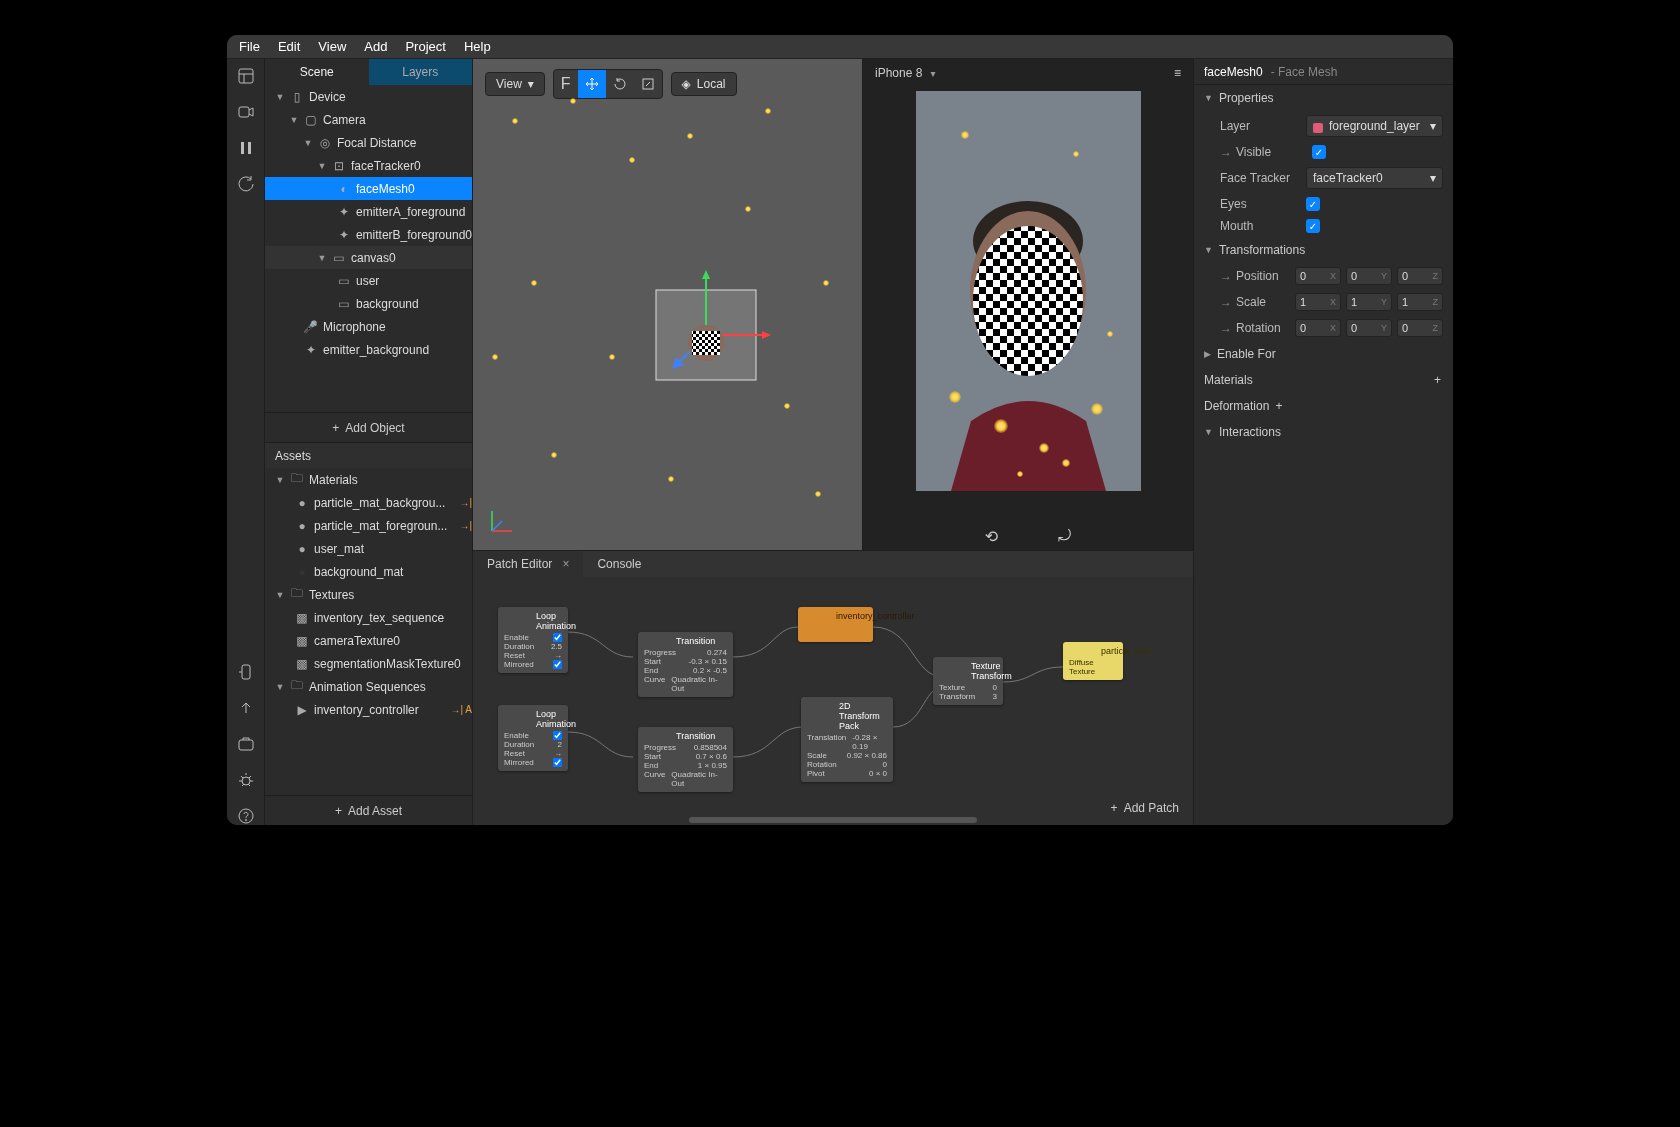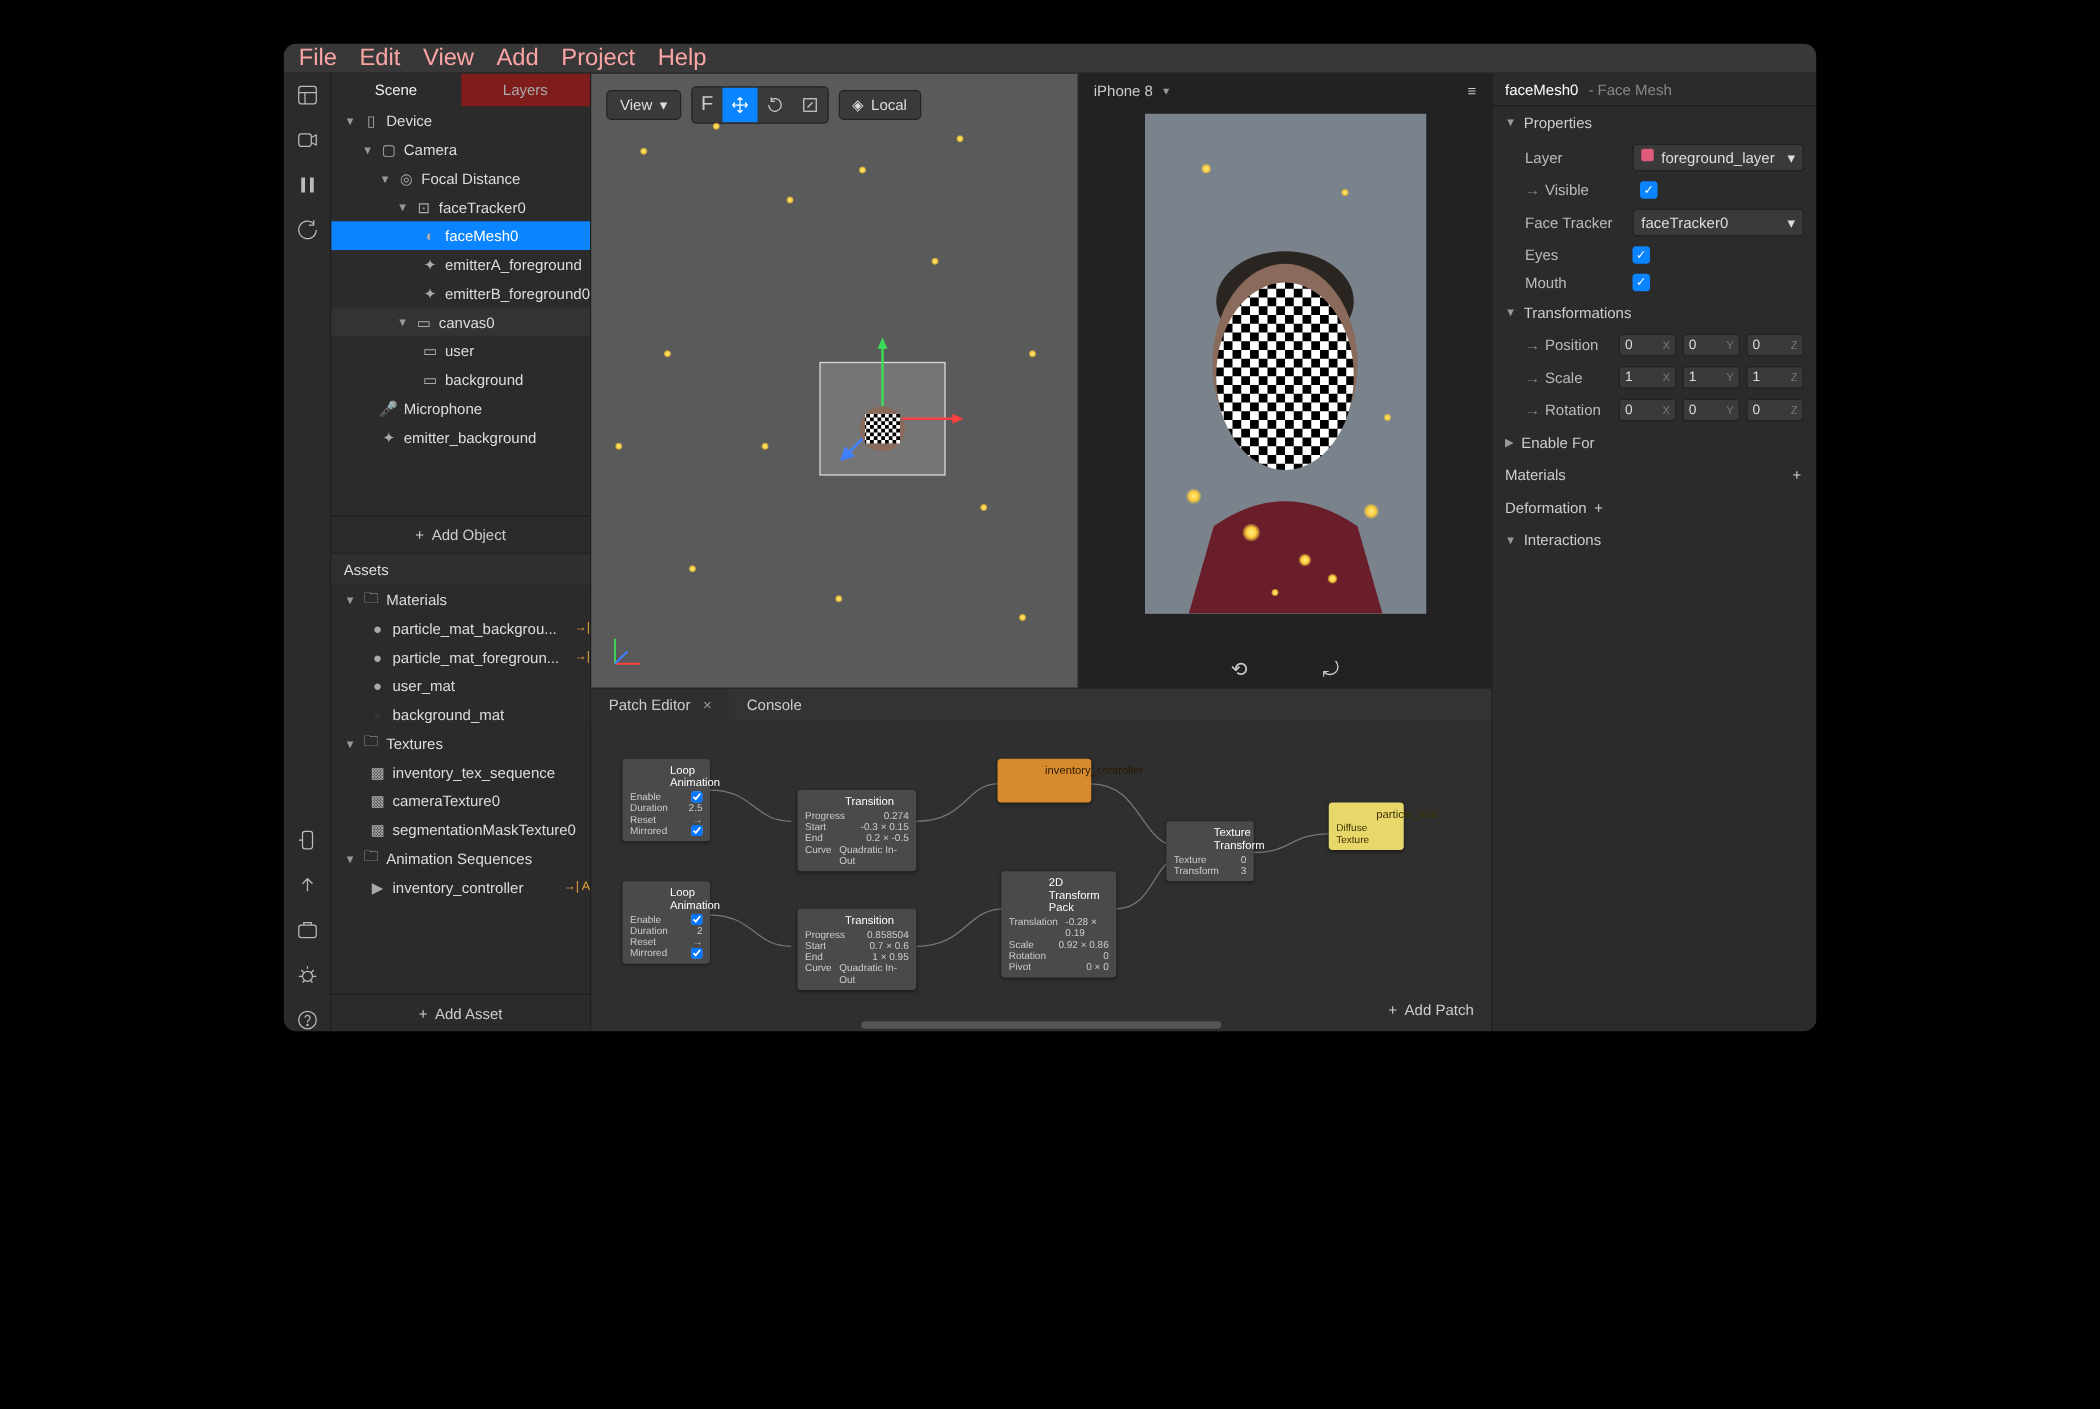--- a/index.html
+++ b/index.html
@@ -4,28 +4,28 @@
 <style>
 * { margin:0; padding:0; box-sizing:border-box; font-family:-apple-system,BlinkMacSystemFont,"Segoe UI",sans-serif; }
 body { background:#000; display:flex; justify-content:center; align-items:flex-start; padding:35px 0; }
 .window { width:1226px; height:790px; background:#2b2b2b; border-radius:10px; overflow:hidden; display:flex; flex-direction:column; box-shadow:0 20px 60px rgba(0,0,0,0.5); }
 .titlebar { height:28px; background:#383838; display:flex; align-items:center; padding:0 12px; position:relative; }
 .traffic { display:flex; gap:8px; }
 .traffic span { width:12px; height:12px; border-radius:50%; }
 .tl-close{background:#ff5f57;} .tl-min{background:#febc2e;} .tl-max{background:#28c840;}
 .title { position:absolute; left:50%; transform:translateX(-50%); color:#ccc; font-size:13px; }
 .menubar { height:24px; background:#383838; display:flex; align-items:center; padding:0 12px; gap:18px; border-bottom:1px solid #222; }
-.menubar span { color:#fca5a5; font-size:19px; cursor:pointer; }
+.menubar span { color:#ffffff; font-size:13px; cursor:pointer; }
 .body { flex:1; display:flex; min-height:0; }
 .railbar { width:38px; background:#2b2b2b; border-right:1px solid #1e1e1e; display:flex; flex-direction:column; align-items:center; padding-top:8px; gap:18px; }
 .railbar .spacer { flex:1; }
 .rail-icon { width:18px; height:18px; color:#bbb; display:flex; align-items:center; justify-content:center; cursor:pointer; }
 .left { width:208px; background:#2b2b2b; border-right:1px solid #1e1e1e; display:flex; flex-direction:column; }
 .panel-tabs { display:flex; height:26px; }
-.ptab { flex:1; display:flex; align-items:center; justify-content:center; font-size:12px; color:#aaa; background:#7f1d1d; cursor:pointer; }
+.ptab { flex:1; display:flex; align-items:center; justify-content:center; font-size:12px; color:#aaa; background:#0c4a6e; cursor:pointer; }
 .ptab.active { background:#2b2b2b; color:#eee; }
 .tree { flex:1; overflow:auto; font-size:12px; color:#ddd; }
 .trow { display:flex; align-items:center; height:23px; padding-left:6px; gap:5px; cursor:pointer; }
 .trow.selected { background:#0a84ff; color:#fff; }
 .trow.dim { background:#333; }
 .tw { width:10px; text-align:center; color:#999; font-size:9px; }
 .ticon { width:14px; height:14px; display:inline-flex; align-items:center; justify-content:center; color:#aaa; }
 .addbar { height:30px; border-top:1px solid #1e1e1e; display:flex; align-items:center; justify-content:center; gap:6px; color:#ccc; font-size:12px; cursor:pointer; }
 .assets-head { height:26px; display:flex; align-items:center; padding:0 10px; font-size:12px; color:#ddd; border-top:1px solid #1e1e1e; background:#2f2f2f; }
 .assets { flex:1; overflow:auto; font-size:12px; color:#ddd; }
@@ -548,21 +548,21 @@
         <span class="sub">- Face Mesh</span>
       </div>
 
       <div class="sect">
           <span class="chev">▼</span>
           <span>Properties</span>
         </div>
       <div class="prow">
           <span class="lab">Layer</span>
         <div class="sel">
-            <span style="display:flex;align-items:flex-start">
+            <span style="display:flex;align-items:flex-end">
               <span class="sw"></span>
               <span>foreground_layer</span>
             </span>
             <span>▾</span>
           </div>
       </div>
       <div class="prow">
           <span class="dot">→</span>
           <span class="lab" style="width:70px">Visible</span>
           <div class="chk">✓</div>

